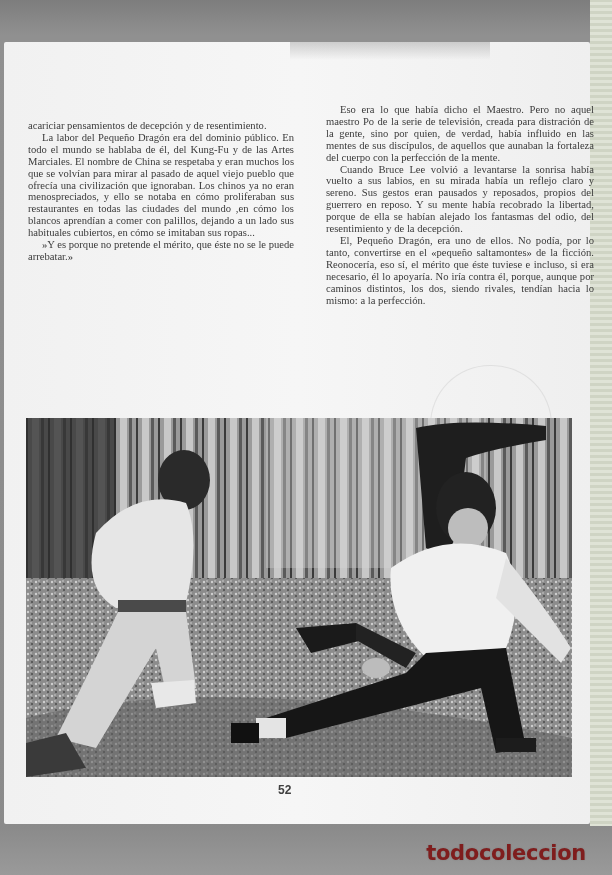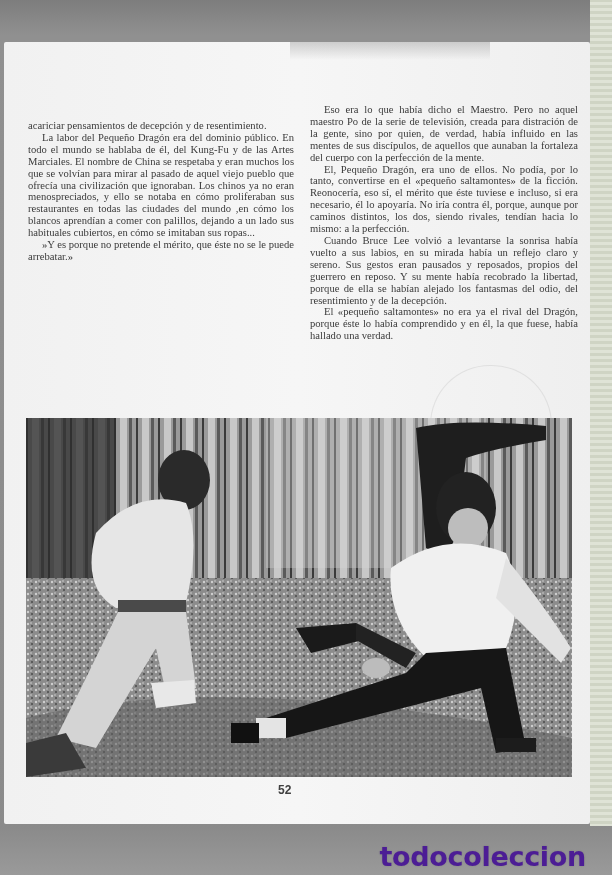--- a/index.html
+++ b/index.html
@@ -20,21 +20,21 @@
   .fold-shadow {
     position: absolute; left: 290px; top: 42px; width: 200px; height: 18px;
     background: linear-gradient(180deg, rgba(130,130,130,0.35), rgba(240,240,240,0));
   }
   .col {
     position: absolute; top: 104px; width: 266px;
     font-size: 10.6px; line-height: 11.9px; color: #3a3a3a;
     text-align: justify; hyphens: manual;
   }
   .col-left { left: 28px; }
-  .col-right { left: 310px; width: 268px; font-family: Liberation Serif, serif; }
+  .col-right { left: 326px; width: 268px; font-family: Liberation Serif, serif; }
   .col p { margin: 0; text-indent: 14px; }
   .col p.noindent { text-indent: 0; margin-top: 16px; }
   .faded-illustration {
     position: absolute; left: 430px; top: 365px; width: 120px; height: 60px;
     border: 1.5px solid rgba(170,170,170,0.25); border-bottom: none;
     border-radius: 60px 60px 0 0;
   }
   .photo {
     position: absolute; left: 26px; top: 418px; width: 546px; height: 359px;
     overflow: hidden; background: #6e6e6e;
@@ -45,43 +45,42 @@
     font-family: "Liberation Sans", "DejaVu Sans", sans-serif;
     font-weight: bold; font-size: 12px; color: #404040;
   }
   .watermark-band {
     position: absolute; left: 0; top: 826px; width: 612px; height: 49px;
     background: linear-gradient(180deg, #8a8a8a, #9a9a9a);
   }
   .watermark {
     position: absolute; right: 26px; top: 841px;
     font-family: "DejaVu Sans", sans-serif; font-weight: bold;
-    font-size: 27px; color: #4c1d95; letter-spacing: -0.3px;
+    font-size: 21px; color: #7f1d1d; letter-spacing: -0.3px;
     text-shadow: 0 0 2px rgba(0,0,0,0.15);
   }
 </style>
 </head>
 <body>
 
 <div class="right-strip"></div>
 
 <div class="page"></div>
 <div class="fold-shadow"></div>
 
 <div class="col col-left">
   <p class="noindent">acariciar pensamientos de decepción y de resentimiento.</p>
   <p>La labor del Pequeño Dragón era del dominio público. En todo el mundo se hablaba de él, del Kung-Fu y de las Artes Marciales. El nombre de China se respetaba y eran muchos los que se volvían para mirar al pasado de aquel viejo pueblo que ofrecía una civilización que ignoraban. Los chinos ya no eran menospreciados, y ello se notaba en cómo proliferaban sus restaurantes en todas las ciudades del mundo ,en cómo los blancos aprendían a comer con palillos, dejando a un lado sus habituales cubiertos, en cómo se imitaban sus ropas...</p>
   <p>»Y es porque no pretende el mérito, que éste no se le puede arrebatar.»</p>
 </div>
 
 <div class="col col-right">
   <p>Eso era lo que había dicho el Maestro. Pero no aquel maestro Po de la serie de televisión, creada para distración de la gente, sino por quien, de verdad, había influido en las mentes de sus discípulos, de aquellos que aunaban la fortaleza del cuerpo con la perfección de la mente.</p>
+  <p>Cuando Bruce Lee volvió a levantarse la sonrisa había vuelto a sus labios, en su mirada había un reflejo claro y sereno. Sus gestos eran pausados y reposados, propios del guerrero en reposo. Y su mente había recobrado la libertad, porque de ella se habían alejado los fantasmas del odio, del resentimiento y de la decepción.</p>
   <p>El, Pequeño Dragón, era uno de ellos. No podía, por lo tanto, convertirse en el «pequeño saltamontes» de la ficción. Reonocería, eso sí, el mérito que éste tuviese e incluso, si era necesario, él lo apoyaría. No iría contra él, porque, aunque por caminos distintos, los dos, siendo rivales, tendían hacia lo mismo: a la perfección.</p>
-  <p>Cuando Bruce Lee volvió a levantarse la sonrisa había vuelto a sus labios, en su mirada había un reflejo claro y sereno. Sus gestos eran pausados y reposados, propios del guerrero en reposo. Y su mente había recobrado la libertad, porque de ella se habían alejado los fantasmas del odio, del resentimiento y de la decepción.</p>
-  <p>El «pequeño saltamontes» no era ya el rival del Dragón, porque éste lo había comprendido y en él, la que fuese, había hallado una verdad.</p>
 </div>
 
 <div class="faded-illustration"></div>
 
 <div class="photo" title="Black-and-white photograph of two martial artists in a low fighting stance on a dirt floor in front of a wooden plank wall">
   <svg width="546" height="359" viewBox="0 0 546 359" xmlns="http://www.w3.org/2000/svg">
     <defs>
       <pattern id="planks" width="22" height="170" patternUnits="userSpaceOnUse">
         <rect width="22" height="170" fill="#9a9a9a"></rect>
         <rect x="0" width="2" height="170" fill="#3a3a3a"></rect>

